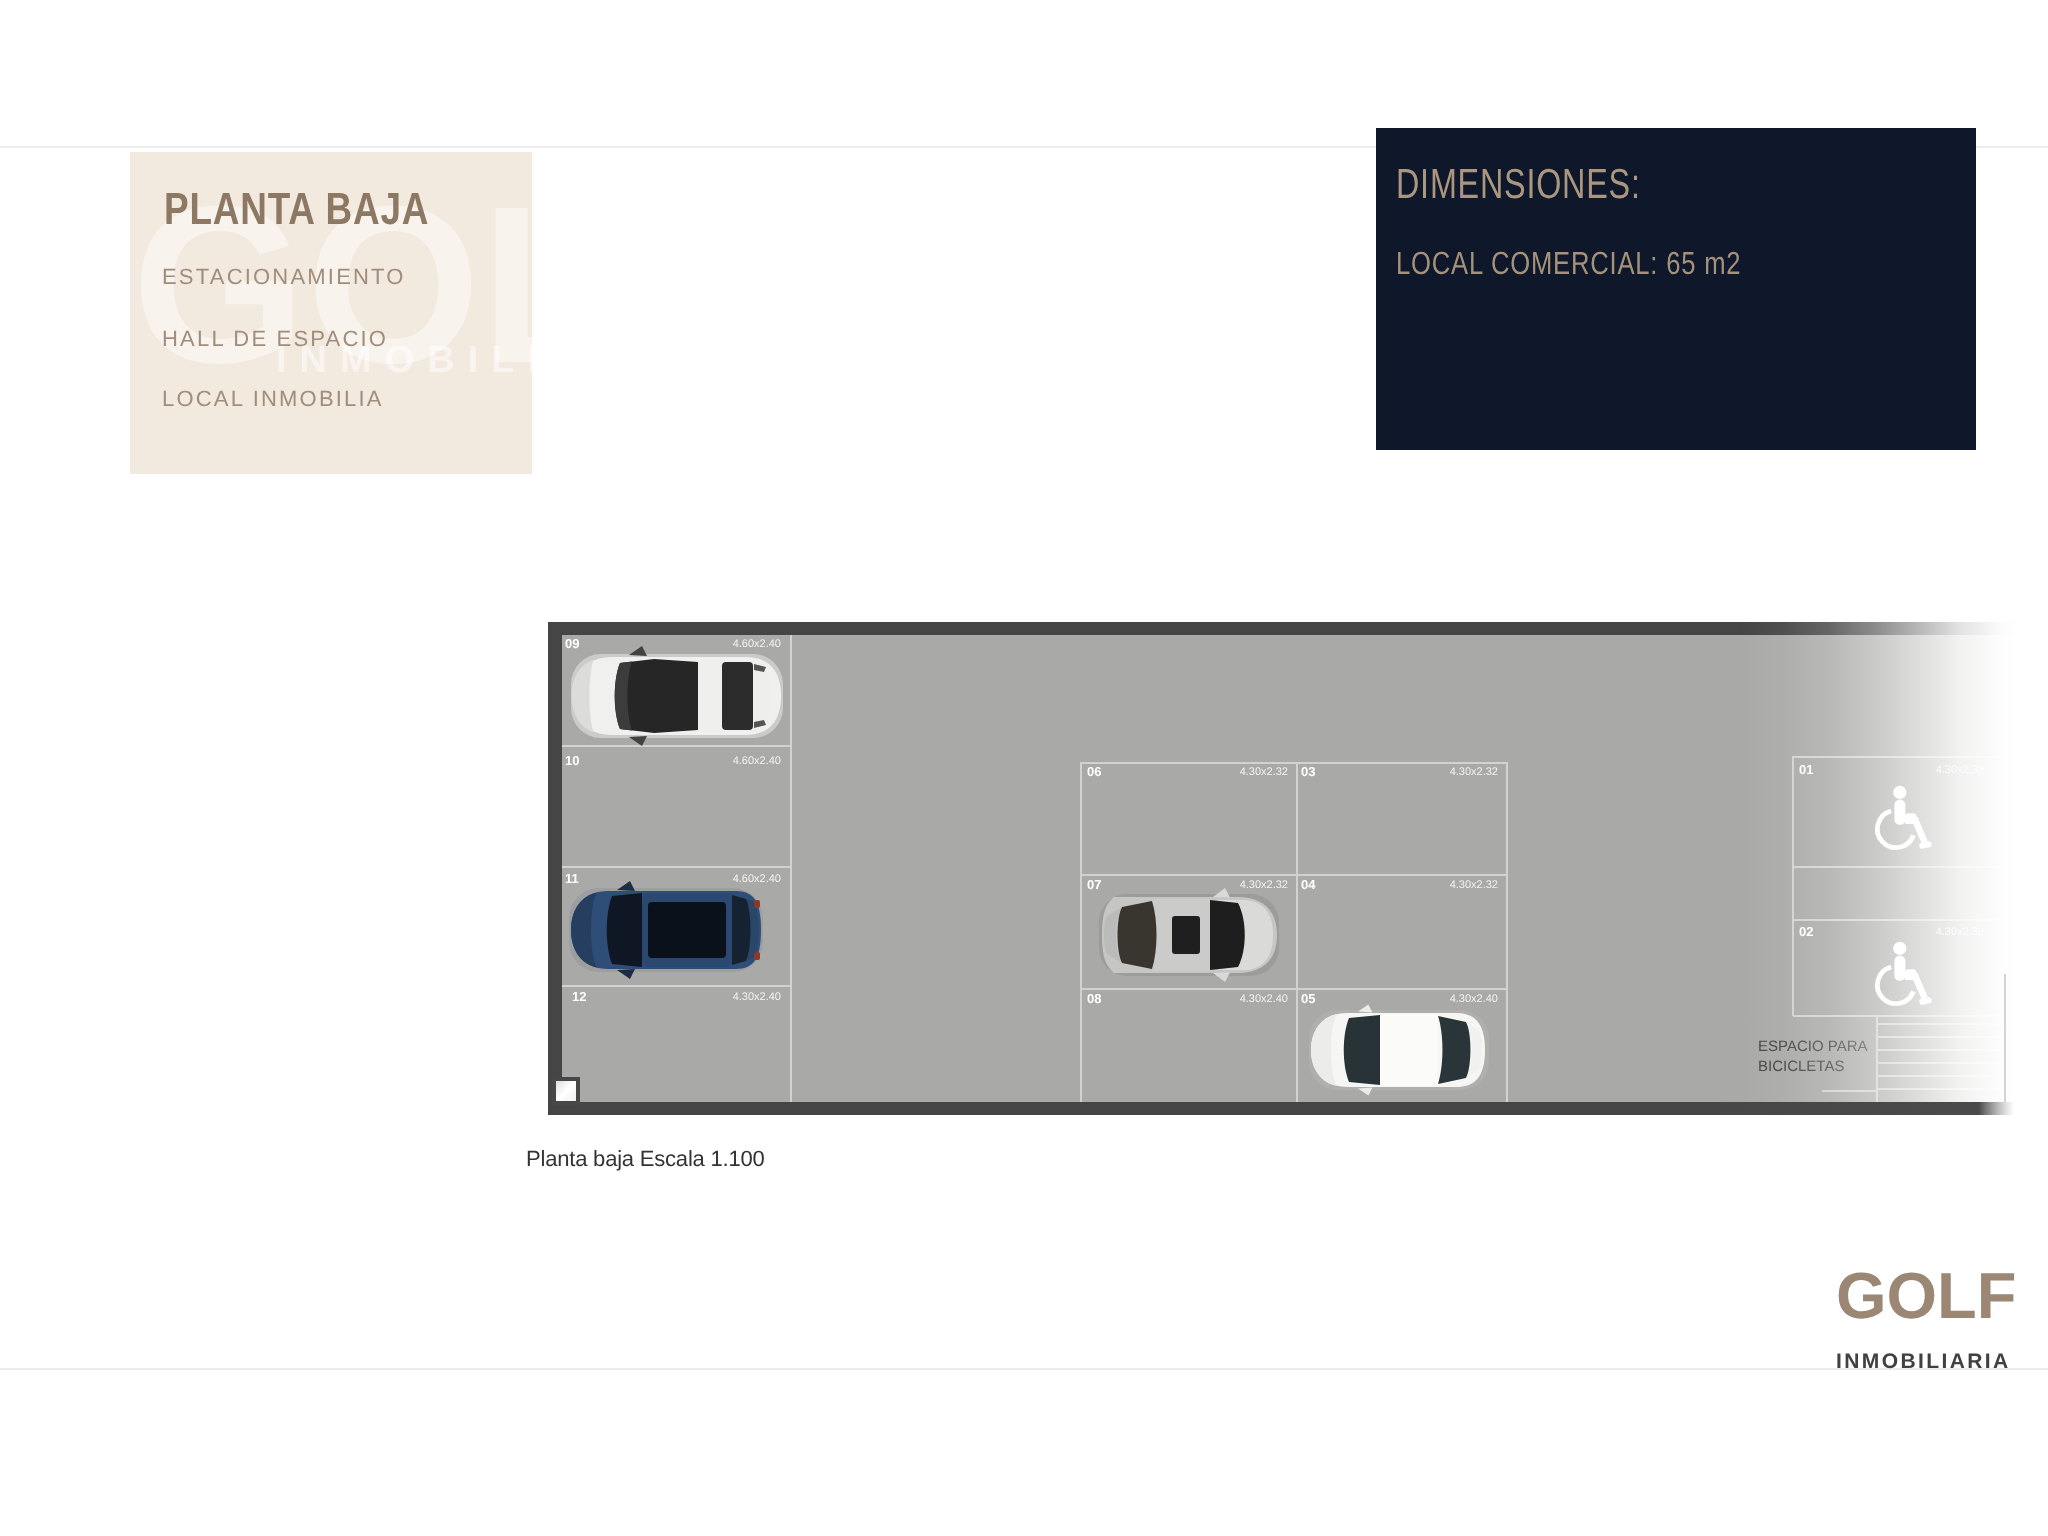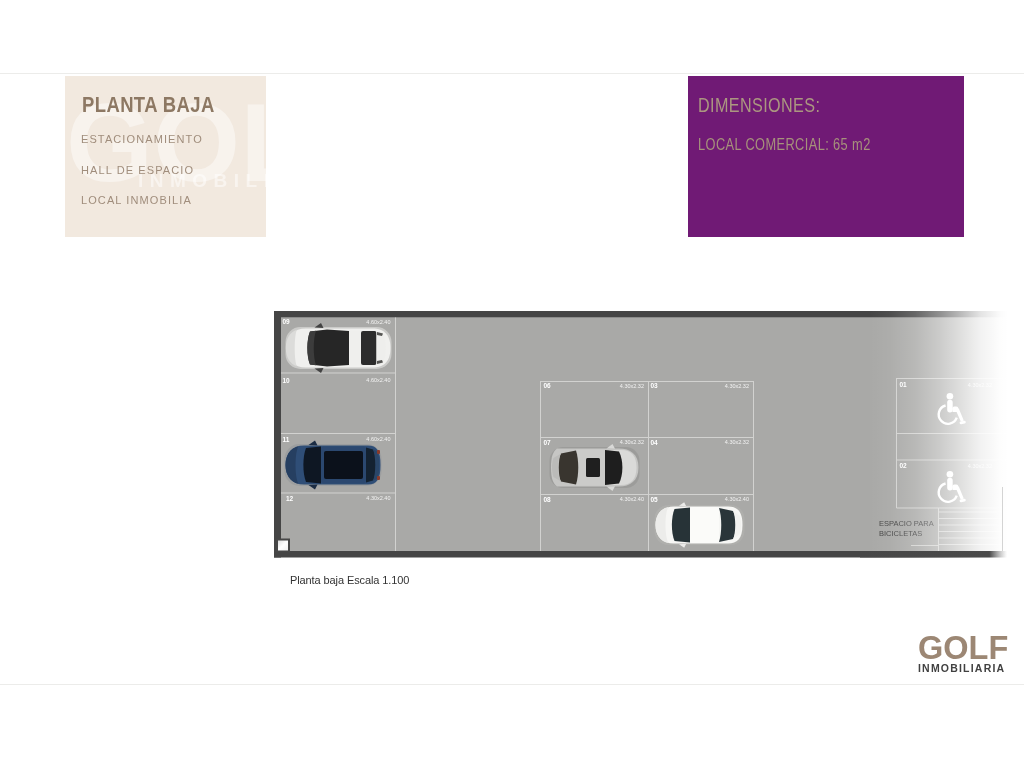--- a/index.html
+++ b/index.html
@@ -20,21 +20,21 @@
 
   <div class="abs" style="left:17px;top:16px;font-size:22.5px;font-weight:bold;color:#8d7863;letter-spacing:0.5px;transform:scale(0.82,1);transform-origin:0 0;">PLANTA BAJA</div>
 
   <div class="abs" style="left:16px;top:57px;font-size:11px;color:#a08d7c;letter-spacing:1.1px;">ESTACIONAMIENTO</div>
 
   <div class="abs" style="left:16px;top:88px;font-size:11px;color:#a08d7c;letter-spacing:1.1px;">HALL DE ESPACIO</div>
 
   <div class="abs" style="left:16px;top:118px;font-size:11px;color:#a08d7c;letter-spacing:1.1px;">LOCAL INMOBILIA</div>
 </div>
 
-<div class="abs" style="left:688px;top:76px;width:276px;height:161px;background:#701a75;">
+<div class="abs" style="left:688px;top:64px;width:300px;height:161px;background:#0f172a;">
 
   <div class="abs" style="left:10px;top:16.5px;font-size:21px;color:#ab9780;letter-spacing:0.5px;transform:scale(0.77,1);transform-origin:0 0;">DIMENSIONES:</div>
 
   <div class="abs" style="left:10px;top:59.5px;font-size:16px;color:#a6927b;letter-spacing:0.5px;transform:scale(0.8,1);transform-origin:0 0;">LOCAL COMERCIAL: 65 m2</div>
 </div>
 
 <svg class="abs" style="left:270px;top:300px;" width="754" height="290" viewBox="270 300 754 290">
   <defs>
     <linearGradient id="fadeR" x1="0" y1="0" x2="1" y2="0">
       <stop offset="0" stop-color="#ffffff" stop-opacity="0"></stop>
@@ -235,22 +235,22 @@
 
   <rect x="870" y="300" width="145" height="290" fill="url(#fadeR)"></rect>
 
   <rect x="860" y="551" width="147" height="6.5" fill="url(#wallFade)"></rect>
 
   <line x1="1002.5" y1="487" x2="1002.5" y2="551" stroke="#d4d4d4" stroke-width="1"></line>
 
   <rect x="277" y="539.5" width="12" height="12" fill="url(#sqfill)" stroke="#474747" stroke-width="2"></rect>
 </svg>
 
-<div class="abs" style="left:290px;top:574px;font-size:11px;color:#333333;letter-spacing:-0.1px;text-align:right;">Planta baja Escala 1.100</div>
+<div class="abs" style="left:263px;top:574px;font-size:11px;color:#333333;letter-spacing:-0.1px;text-align:right;">Planta baja Escala 1.100</div>
 
 <div class="abs" style="left:0;top:684px;width:1024px;height:1px;background:#ececea;"></div>
 
 <div class="abs" style="left:918px;top:635px;width:92px;text-align:left;">
   <div style="font-size:32.5px;font-weight:bold;color:#9c8774;letter-spacing:0px;line-height:27px;">GOLF</div>
-  <div style="font-size:10.5px;font-weight:bold;color:#414141;letter-spacing:1.2px;margin-top:0;">INMOBILIARIA</div>
+  <div style="font-size:10.5px;font-weight:bold;color:#414141;letter-spacing:1.2px;margin-top:13px;">INMOBILIARIA</div>
 </div>
 
 </div>
 
 </body></html>

